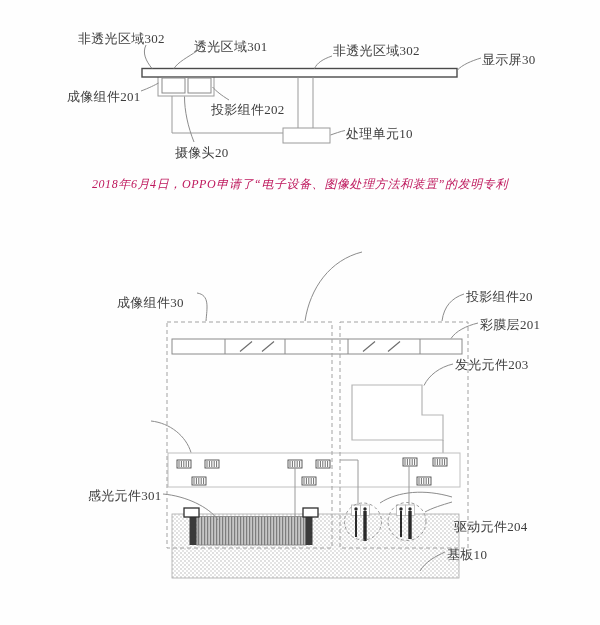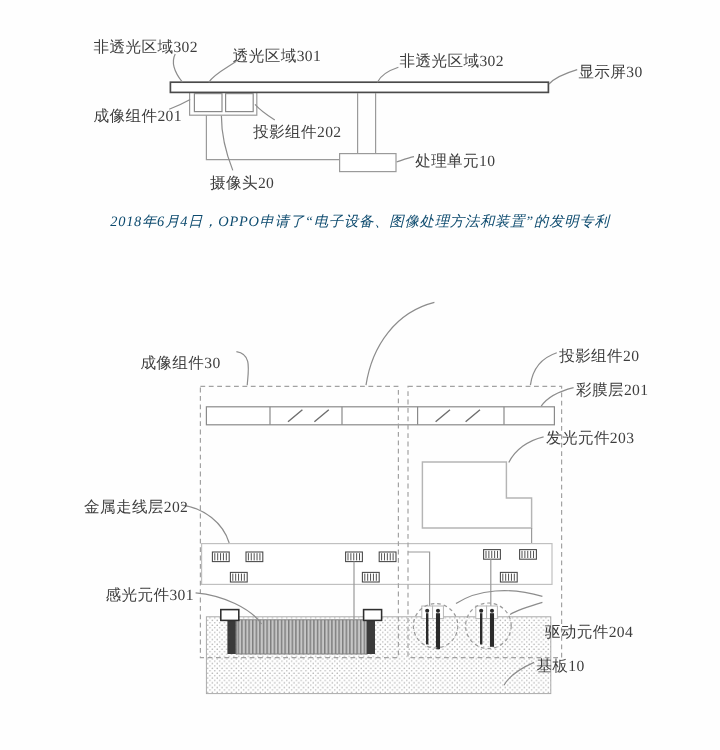--- a/index.html
+++ b/index.html
@@ -7,21 +7,21 @@
     position:relative;width:600px;height:625px;background:#fefefe;overflow:hidden;
     font-family:Liberation Serif, serif;
   }
   .art{position:absolute;left:0;top:0;}
   .lbl{
     position:absolute;white-space:nowrap;font-size:13px;color:#3d3d3d;
     letter-spacing:0.3px;
   }
   .caption{
     position:absolute;left:0;width:600px;text-align:center;
-    font-size:12px;font-style:italic;color:#0c4a6e;letter-spacing:0.6px;
+    font-size:12px;font-style:italic;color:#be185d;letter-spacing:0.6px;
   }
   .cap1{top:176px;}
   .cap2{top:598px;}
 </style>
 </head>
 <body>
 
 <div class="page">
 
   <svg class="art" width="600" height="625" viewBox="0 0 600 625">
@@ -134,30 +134,29 @@
         <path d="M452 502 C442 505 432 508 425 512"></path>
         <path d="M445 552 C436 556 425 562 420 571"></path>
       </g>
     </g>
   </svg>
 
   <span class="lbl" style="left:78px;top:30px">非透光区域302</span>
   <span class="lbl" style="left:194px;top:38px">透光区域301</span>
   <span class="lbl" style="left:333px;top:42px">非透光区域302</span>
   <span class="lbl" style="left:482px;top:51px">显示屏30</span>
-  <span class="lbl" style="left:78px;top:88px">成像组件201</span>
+  <span class="lbl" style="left:67px;top:88px">成像组件201</span>
   <span class="lbl" style="left:211px;top:101px">投影组件202</span>
   <span class="lbl" style="left:175px;top:144px">摄像头20</span>
   <span class="lbl" style="left:346px;top:125px">处理单元10</span>
 
   <div class="caption cap1">2018年6月4日，OPPO申请了“电子设备、图像处理方法和装置”的发明专利</div>
 
   <span class="lbl" style="left:117px;top:294px">成像组件30</span>
   <span class="lbl" style="left:466px;top:288px">投影组件20</span>
   <span class="lbl" style="left:480px;top:316px">彩膜层201</span>
   <span class="lbl" style="left:455px;top:356px">发光元件203</span>
-  <span class="lbl" style="left:70px;top:414px">金属走线层202</span>
   <span class="lbl" style="left:88px;top:487px">感光元件301</span>
   <span class="lbl" style="left:454px;top:518px">驱动元件204</span>
   <span class="lbl" style="left:447px;top:546px">基板10</span>
 
 
 </div>
 
 </body></html>

